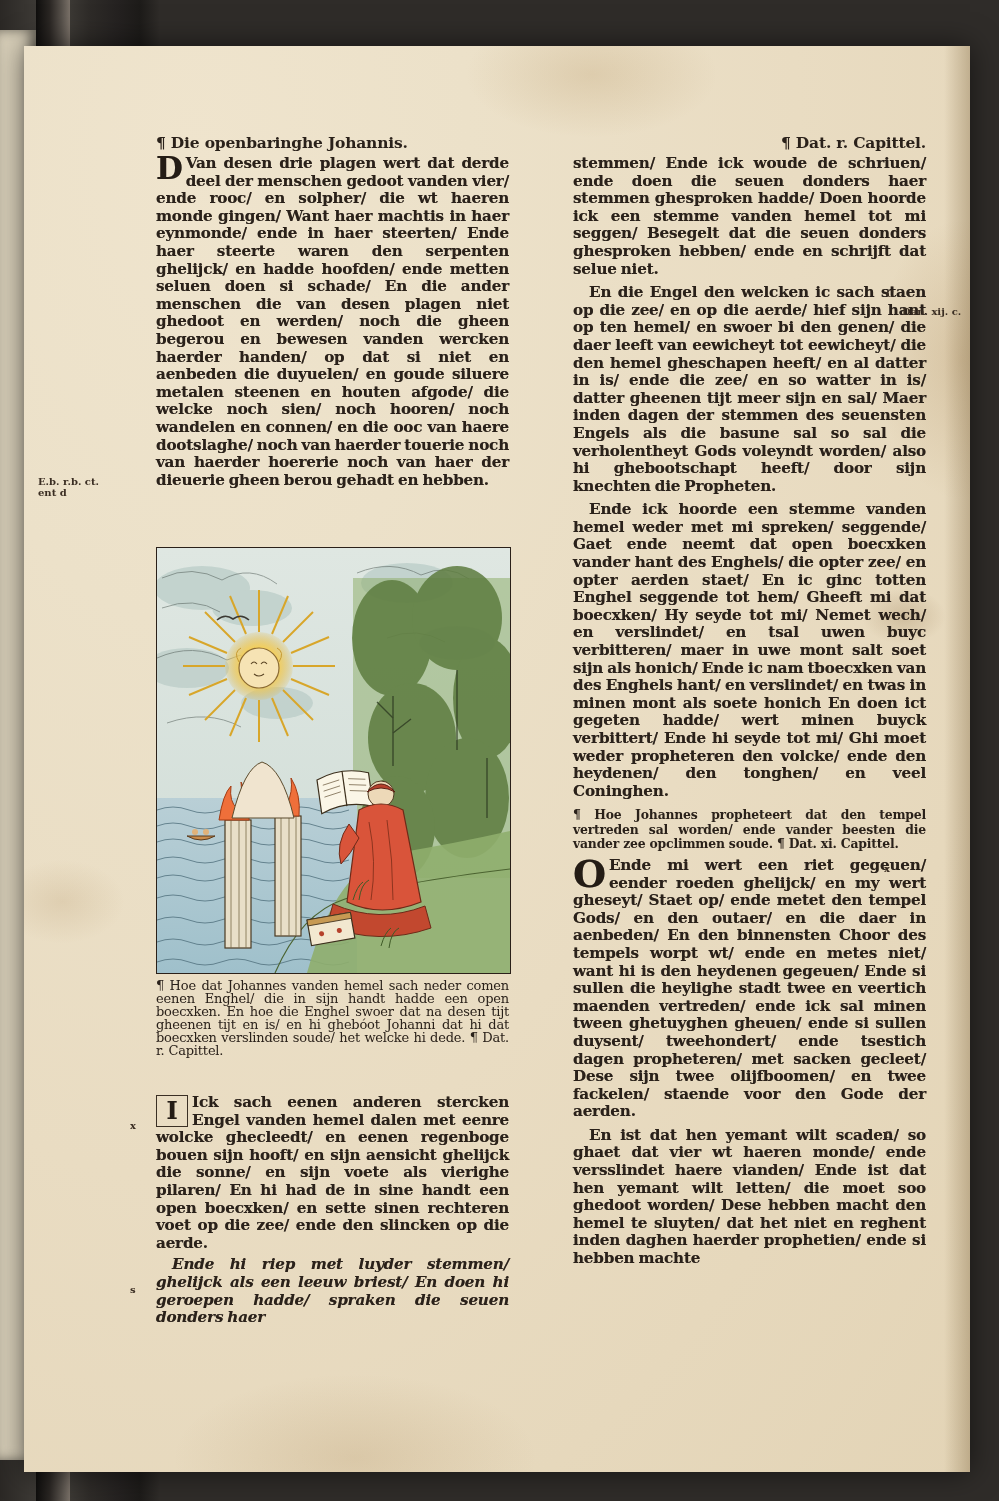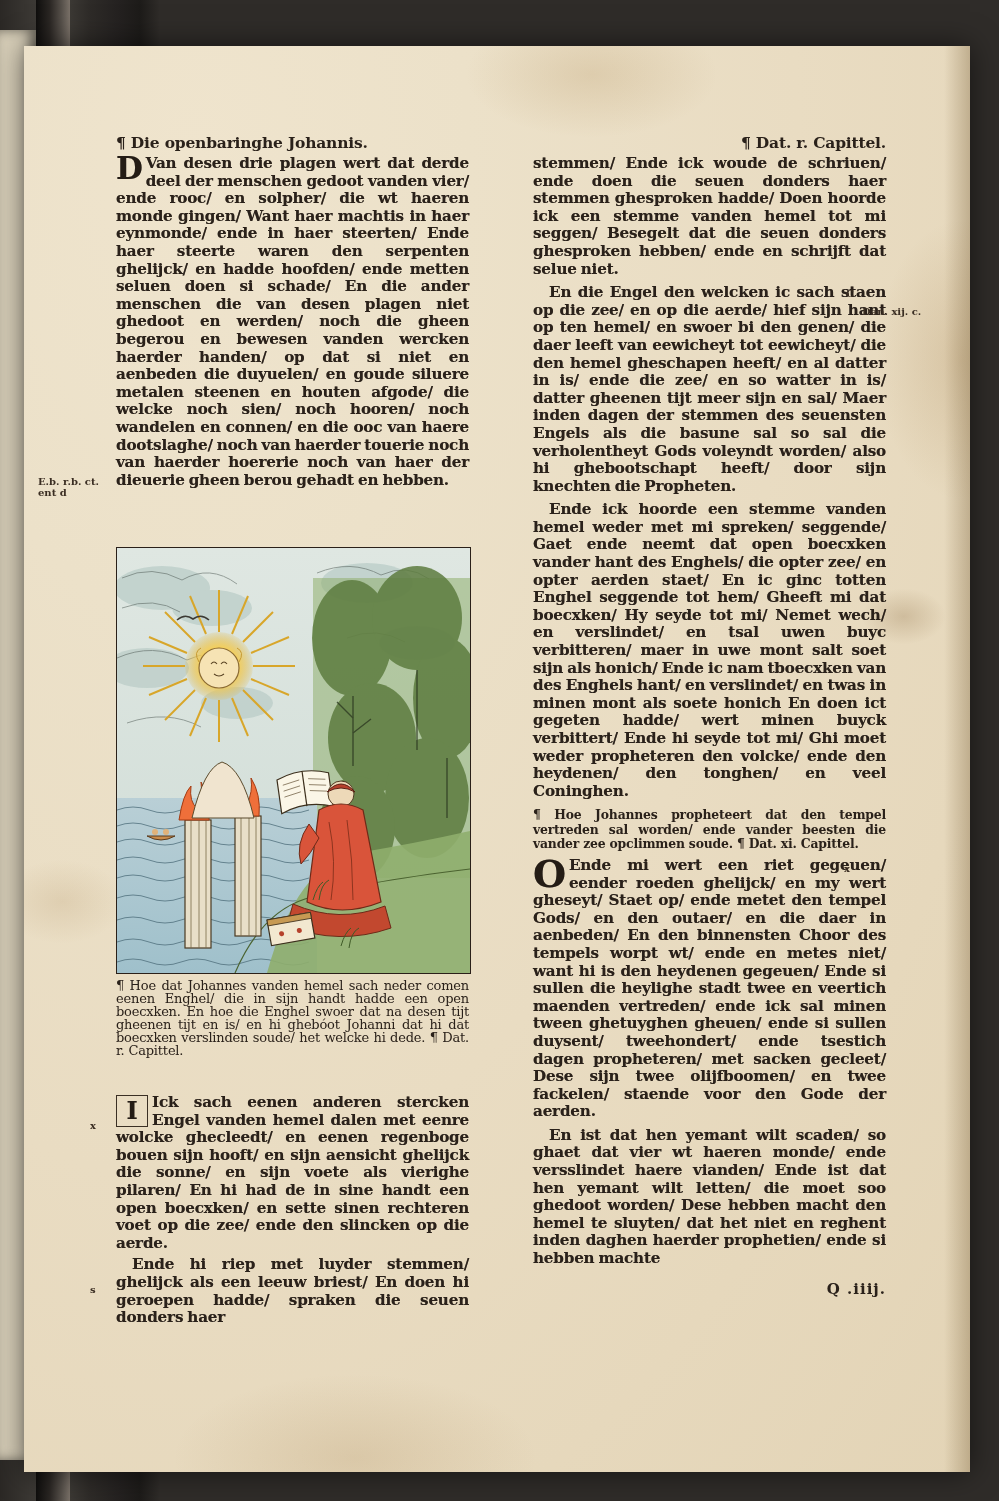--- a/index.html
+++ b/index.html
@@ -34,21 +34,21 @@
       radial-gradient(ellipse 260px 120px at 35% 99%, rgba(150,110,55,.16), transparent 70%),
       radial-gradient(ellipse 90px 60px at 4% 60%, rgba(150,110,55,.14), transparent 70%),
       radial-gradient(ellipse 60px 40px at 93% 40%, rgba(120,85,40,.22), transparent 70%);
     pointer-events:none;
   }
   .edge{position:absolute;right:0;top:0;width:26px;height:1426px;
      background:linear-gradient(270deg, rgba(120,95,55,.35), rgba(120,95,55,0));}
 
   
   .textblock{position:absolute;left:92px;top:88px;width:770px;height:1240px;}
-  .col{position:absolute;top:0;width:353px;}
+  .col{position:absolute;top:0;width:353px;margin-left:40px;}
   .colL{left:0;}
   .colR{left:417px;}
 
   .gothic{
     font-family:"DejaVu Serif", serif;
     color:#2a211a;
     font-weight:700;
     letter-spacing:-0.2px;
   }
   .head{
@@ -294,21 +294,21 @@
         </div>
 
         <div class="caption">
           <p class="gothic">¶ Hoe dat Johannes vanden hemel sach neder comen eenen Enghel/ die in sijn handt hadde een open boecxken. En hoe die Enghel swoer dat na desen tijt gheenen tijt en is/ en hi ghebóot Johanni dat hi dat boecxken verslinden soude/ het welcke hi dede.     ¶ Dat. r. Capittel.</p>
         </div>
 
         <div style="position:absolute;top:960px;left:0;width:353px;">
           <div class="marg margL" style="left:-26px;top:26px;">x</div>
           <p class="gothic bodytext"><span class="initbox">I</span><span>Ick sach eenen anderen stercken Engel vanden hemel dalen met eenre wolcke ghecleedt/ en eenen regenboge bouen sijn hooft/ en sijn aensicht ghelijck die sonne/ en sijn voete als vierighe pilaren/ En hi had de in sine handt een open boecxken/ en sette sinen rechteren voet op die zee/ ende den slincken op die aerde.</span></p>
           <div class="marg margL" style="left:-26px;top:190px;">s</div>
-          <p class="gothic bodytext indent1" style="margin-top:4px;"><span>Ende hi riep met luyder stemmen/ ghelijck als een leeuw briest/ En doen hi geroepen hadde/ spraken die seuen donders haer</span></p>
+          <p class="gothic bodytext indent1" style="margin-top:4px;font-style:italic;"><span>Ende hi riep met luyder stemmen/ ghelijck als een leeuw briest/ En doen hi geroepen hadde/ spraken die seuen donders haer</span></p>
         </div>
       </div>
 
       <div class="col colR">
         <div class="gothic head headR">¶ Dat. r. Capittel.</div>
 
         <p class="gothic bodytext"><span>stemmen/ Ende ick woude de schriuen/ ende doen die seuen donders haer stemmen ghesproken hadde/ Doen hoorde ick een stemme vanden hemel tot mi seggen/ Besegelt dat die seuen donders ghesproken hebben/ ende en schrijft dat selue niet.</span></p>
 
         <div style="position:relative;">
           <div class="marg margR" style="right:-30px;top:4px;">C</div>
@@ -323,18 +323,17 @@
         <div style="position:relative;margin-top:6px;">
           <div class="marg margR" style="right:-28px;top:6px;">x</div>
           <p class="gothic bodytext"><span class="init" style="font-size:38px;line-height:33px;">O</span><span>Ende mi wert een riet gegeuen/ eender roeden ghelijck/ en my wert gheseyt/ Staet op/ ende metet den tempel Gods/ en den outaer/ en die daer in aenbeden/ En den binnensten Choor des tempels worpt wt/ ende en metes niet/ want hi is den heydenen gegeuen/ Ende si sullen die heylighe stadt twee en veertich maenden vertreden/ ende ick sal minen tween ghetuyghen gheuen/ ende si sullen duysent/ tweehondert/ ende tsestich dagen propheteren/ met sacken gecleet/ Dese sijn twee olijfboomen/ en twee fackelen/ staende voor den Gode der aerden.</span></p>
         </div>
 
         <div style="position:relative;margin-top:6px;">
           <div class="marg margR" style="right:-28px;top:2px;">C</div>
           <p class="gothic bodytext indent1"><span>En ist dat hen yemant wilt scaden/ so ghaet dat vier wt haeren monde/ ende versslindet haere vianden/ Ende ist dat hen yemant wilt letten/ die moet soo ghedoot worden/ Dese hebben macht den hemel te sluyten/ dat het niet en reghent inden daghen haerder prophetien/ ende si hebben machte</span></p>
         </div>
 
-        <div class="gothic sig" style="position:relative;text-align:right;margin-top:8px;">Q .iiij.</div>
       </div>
 
     </div>
   </div>
 </div>
 
 </body></html>

